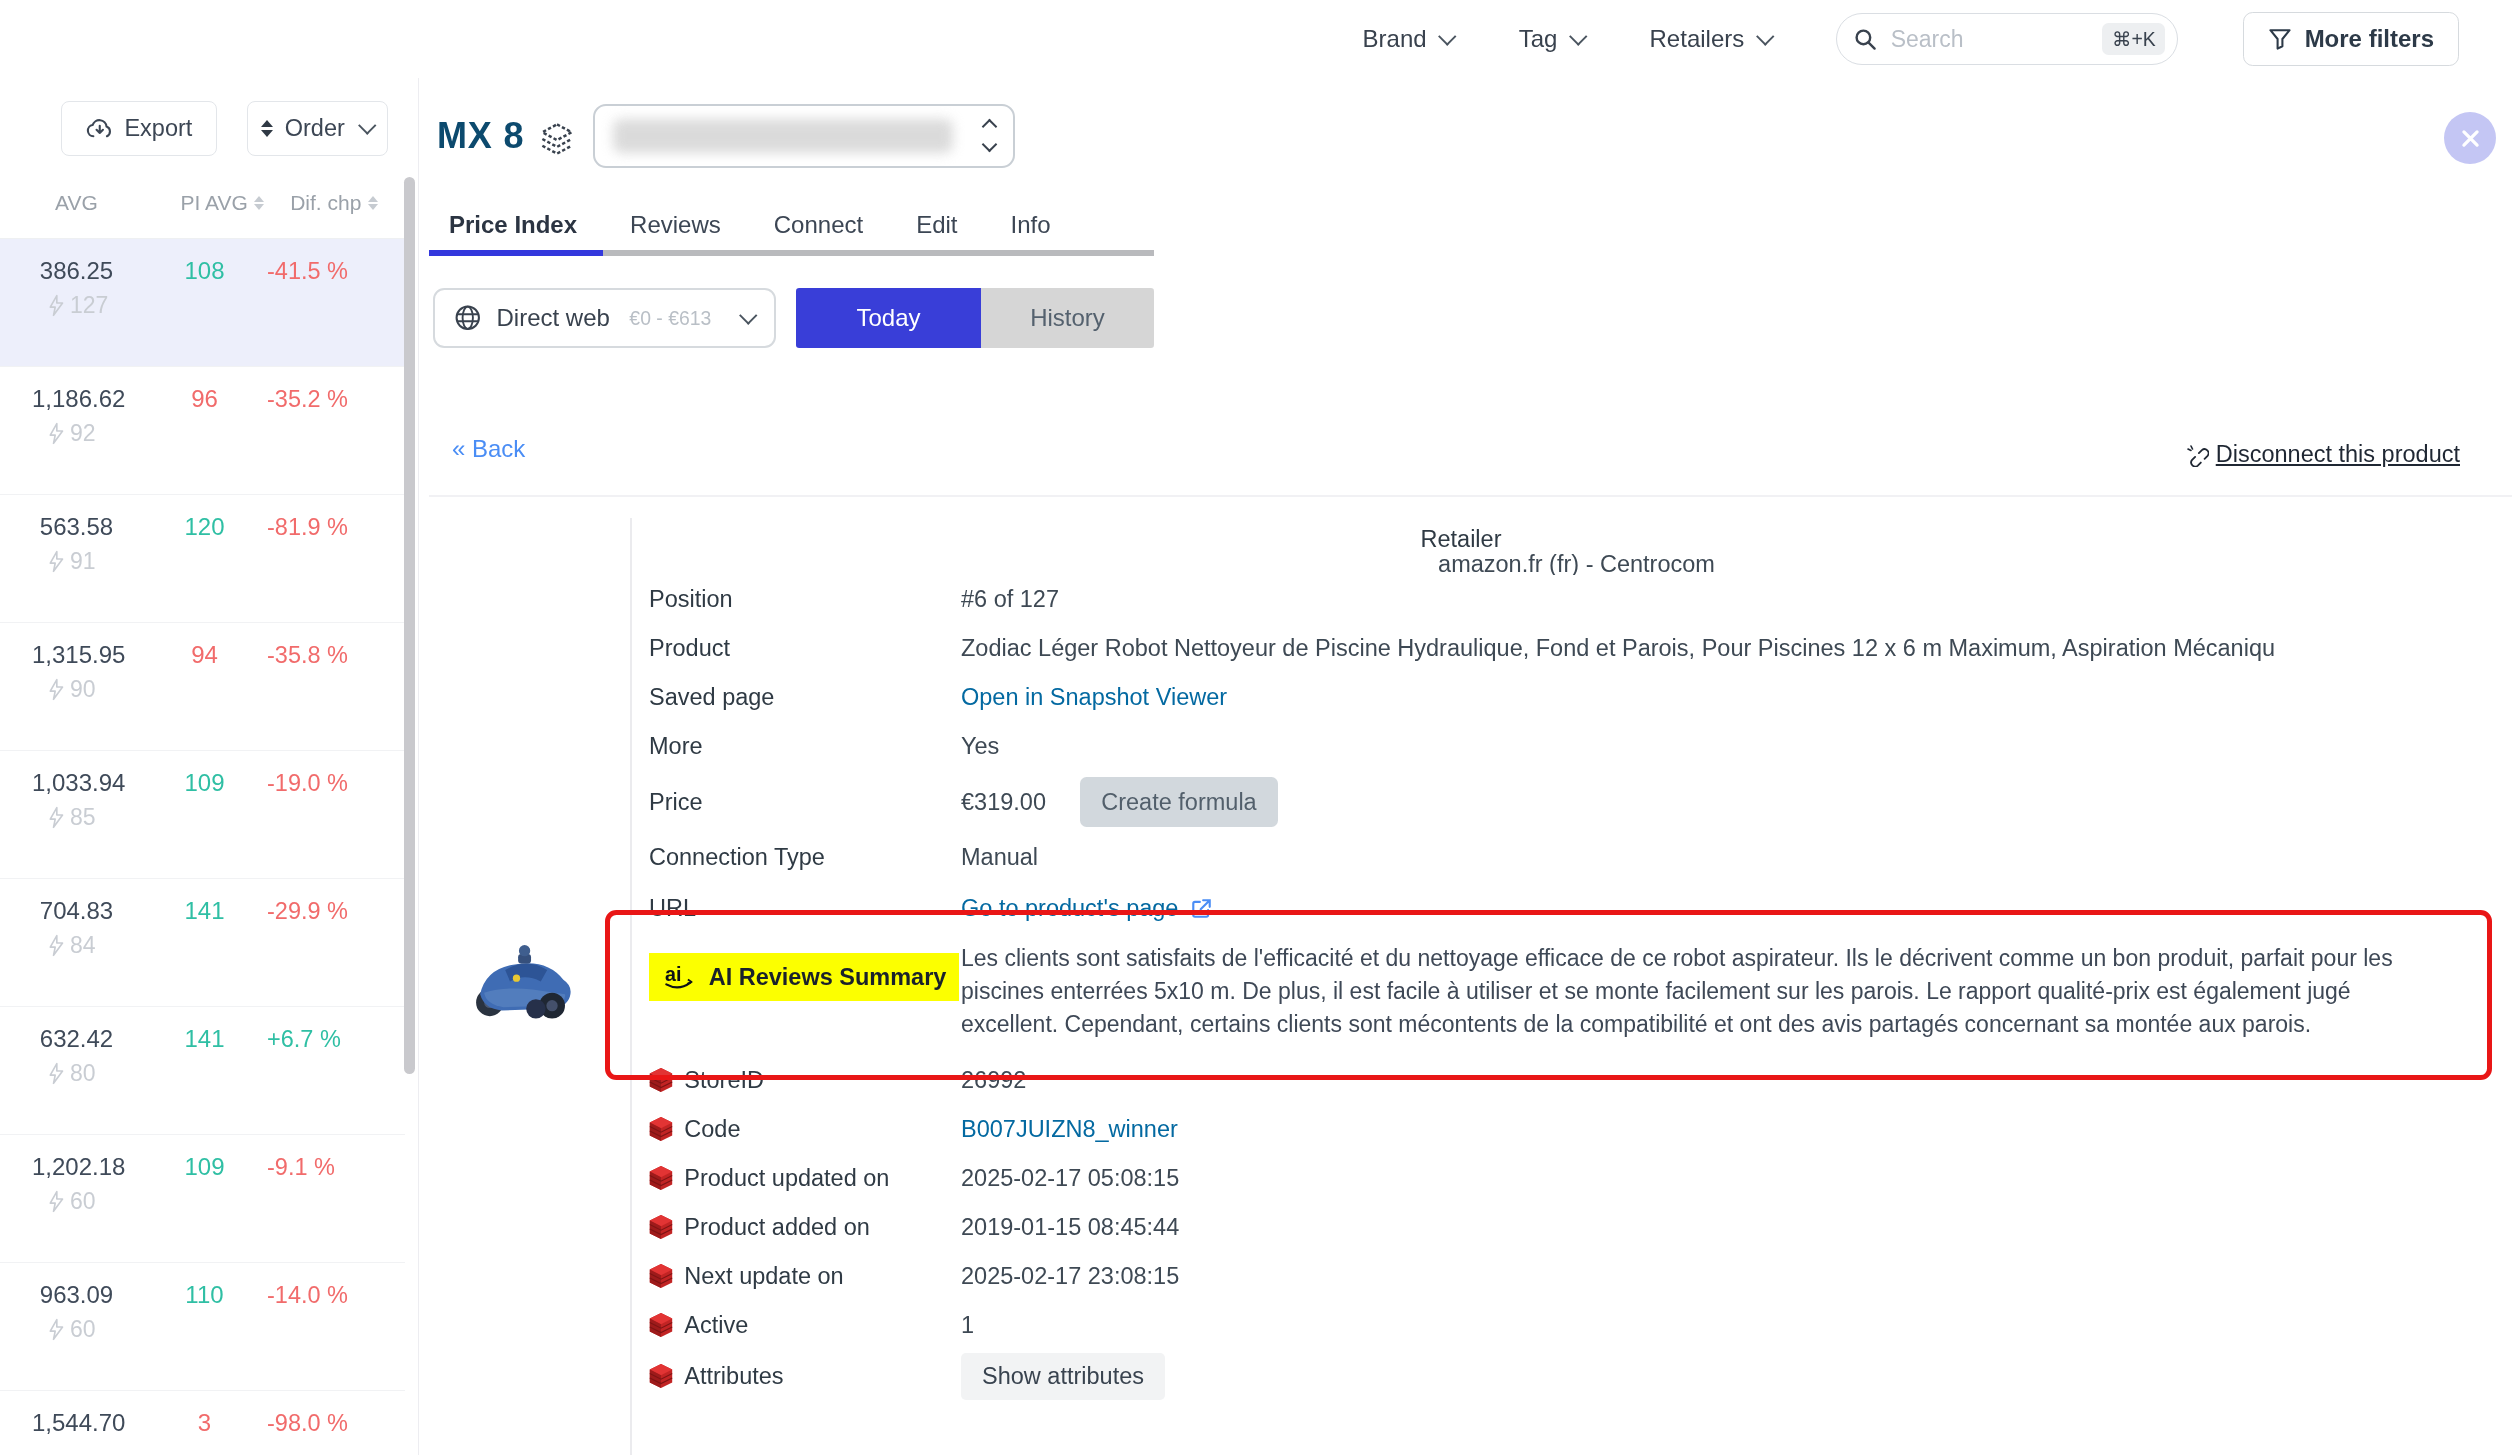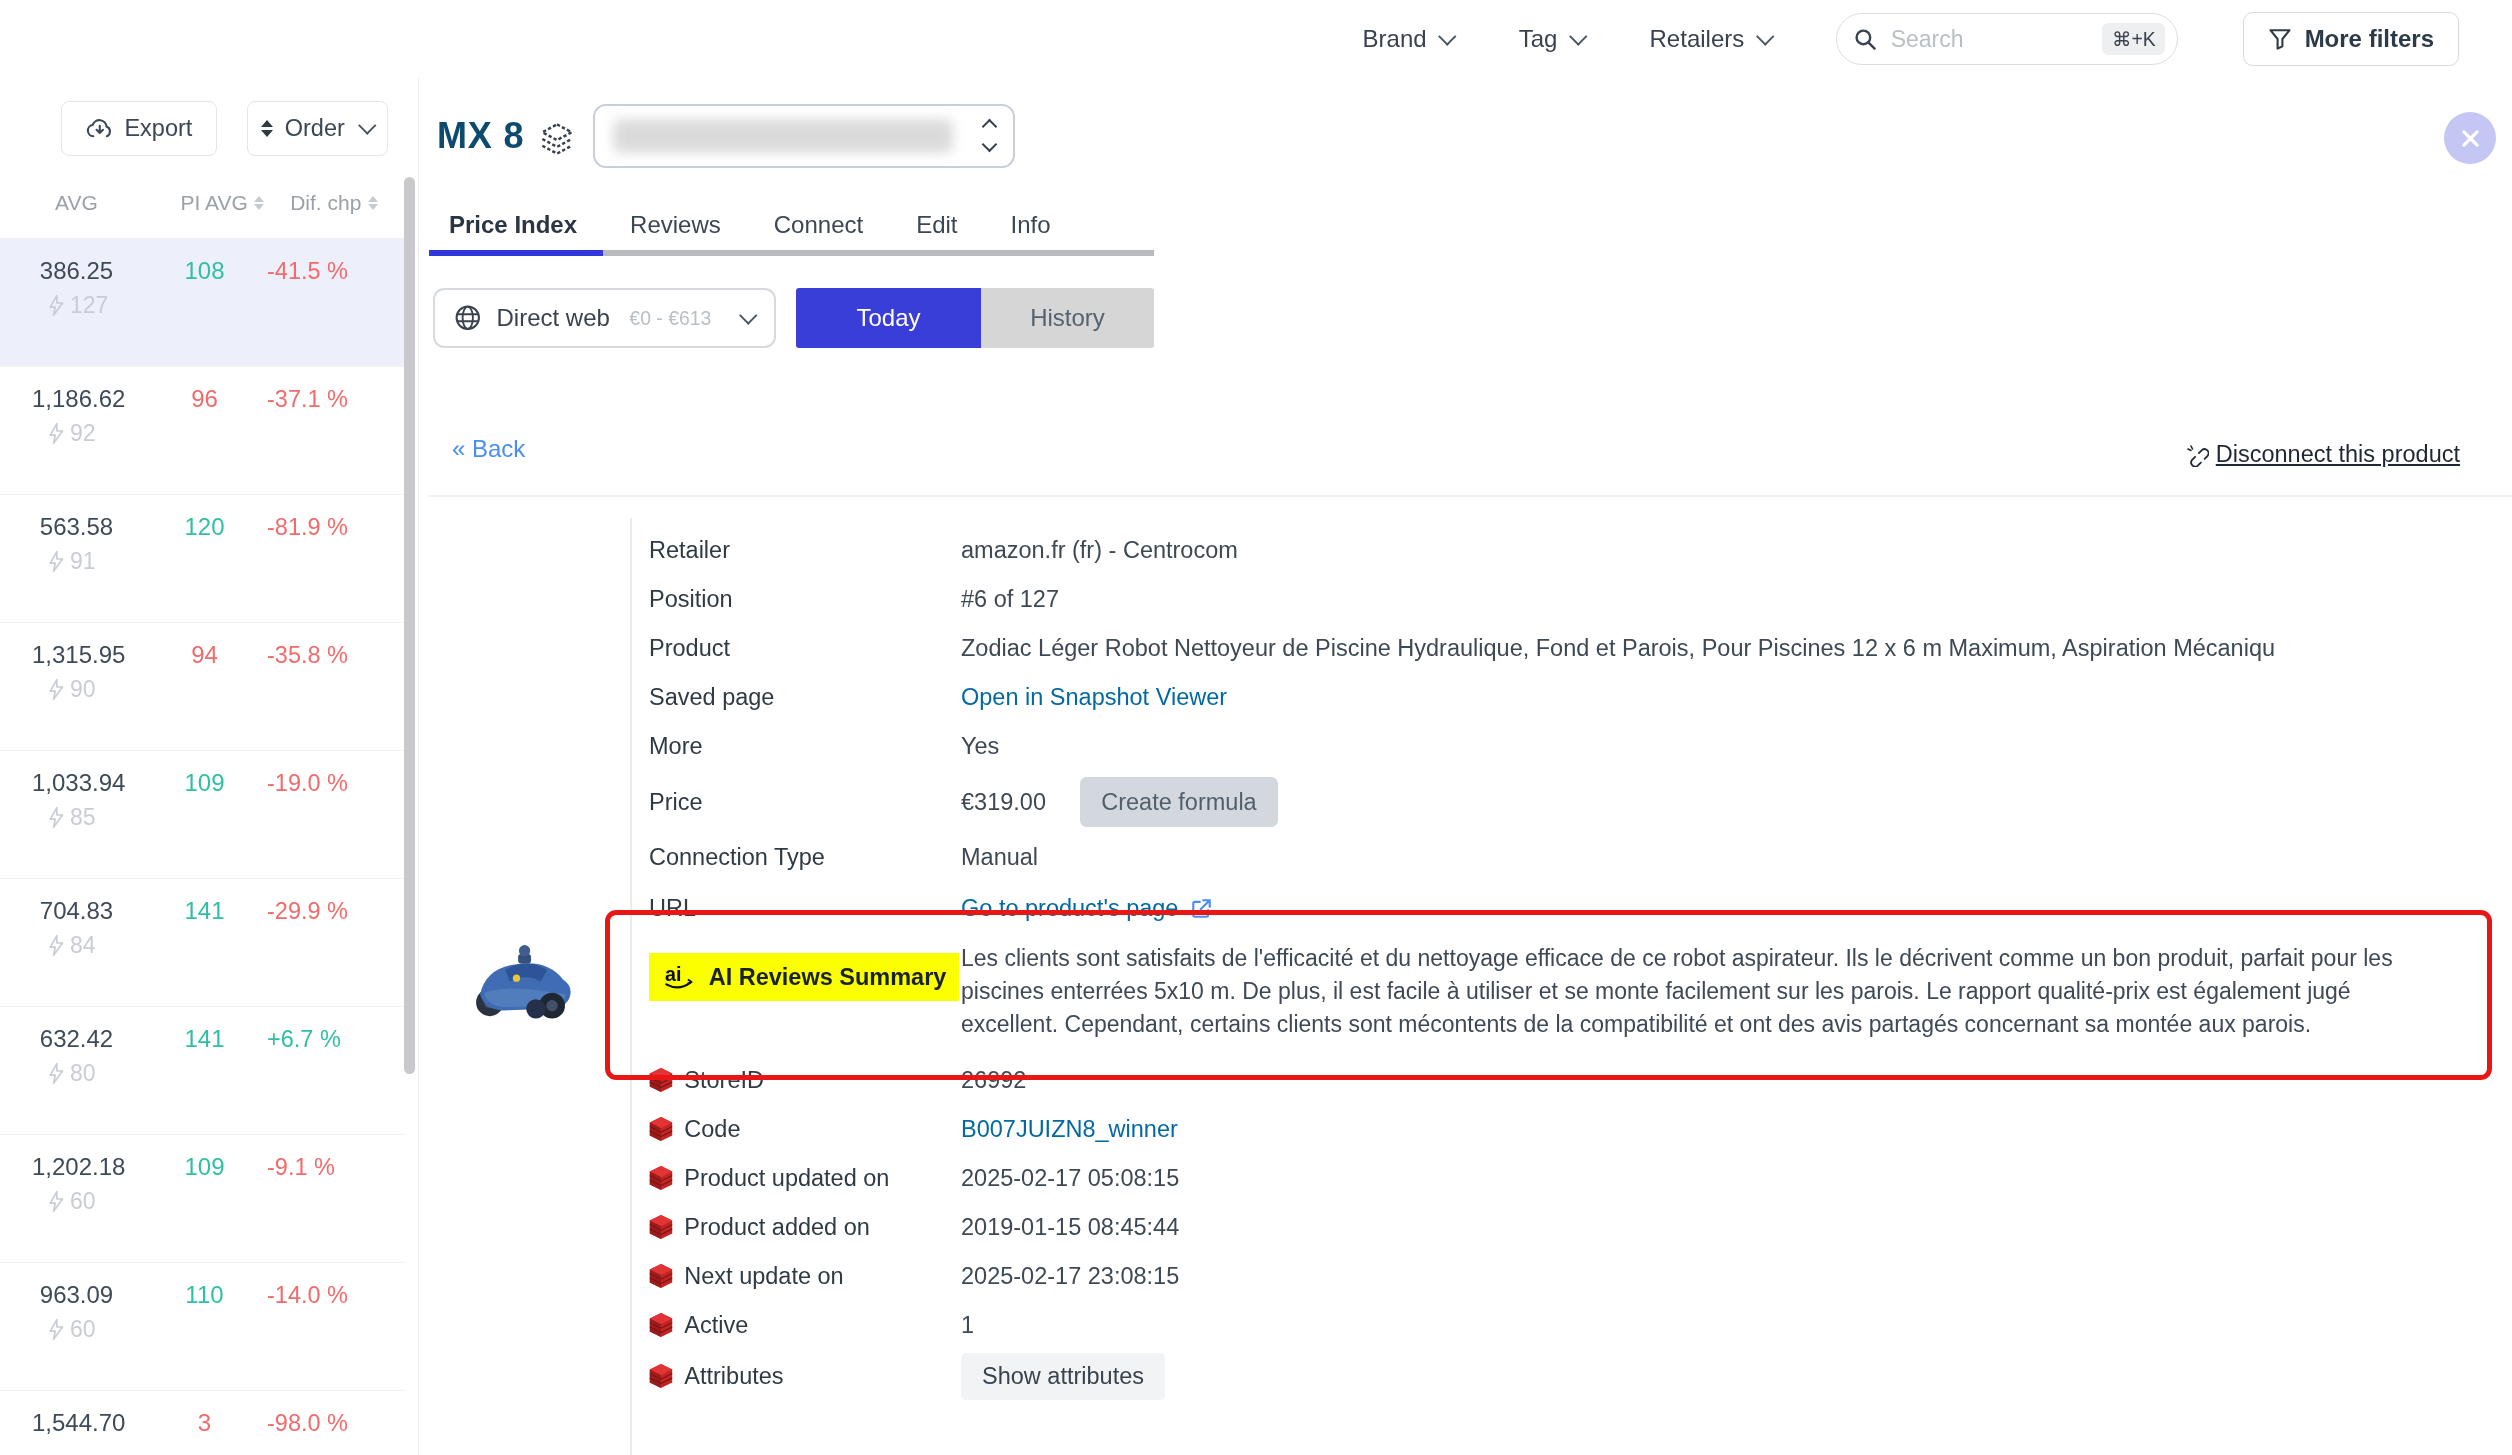--- a/index.html
+++ b/index.html
@@ -180,21 +180,21 @@
       </div>
       <div class="lrow">
         <div class="avgv">1,186.62</div>
         <div class="subv">
           <svg width="18" height="23" viewBox="0 0 22 28">
             <path d="M12 2 4 16h6l-2 10L19 11h-7l0-9z" fill="none" stroke="#c9cdd3" stroke-width="2" stroke-linejoin="round"></path>
           </svg>
           <span>92</span>
         </div>
         <div class="piv redc">96</div>
-        <div class="difv redc">-37.1 %</div>
+        <div class="difv redc">-35.2 %</div>
       </div>
       <div class="lrow">
         <div class="avgv">563.58</div>
         <div class="subv">
           <svg width="18" height="23" viewBox="0 0 22 28">
             <path d="M12 2 4 16h6l-2 10L19 11h-7l0-9z" fill="none" stroke="#c9cdd3" stroke-width="2" stroke-linejoin="round"></path>
           </svg>
           <span>91</span>
         </div>
         <div class="piv teal">120</div>
@@ -344,21 +344,21 @@
   <rect x="62" y="22" width="16" height="12" rx="4" fill="#36507c"></rect>
   <circle cx="70" cy="18" r="7" fill="#3f5e8e"></circle>
   <circle cx="104" cy="86" r="16" fill="#1f2733"></circle>
   <circle cx="104" cy="86" r="7" fill="#44506b"></circle>
   <circle cx="84" cy="90" r="12" fill="#26304a"></circle>
   <circle cx="60" cy="52" r="4.5" fill="#e8c832"></circle>
 </svg>
 
 <div class="details">
   <div>
-      <div class="drow" style="height: 49px;">
+      <div class="drow" style="height: 49px; flex-direction: column;">
         <div class="dlabel">
           <span>Retailer</span>
         </div>
         <div class="dvalue">
           <span>amazon.fr (fr) - Centrocom</span>
         </div>
       </div>
       <div class="drow" style="height: 49px;">
         <div class="dlabel">
           <span>Position</span>

